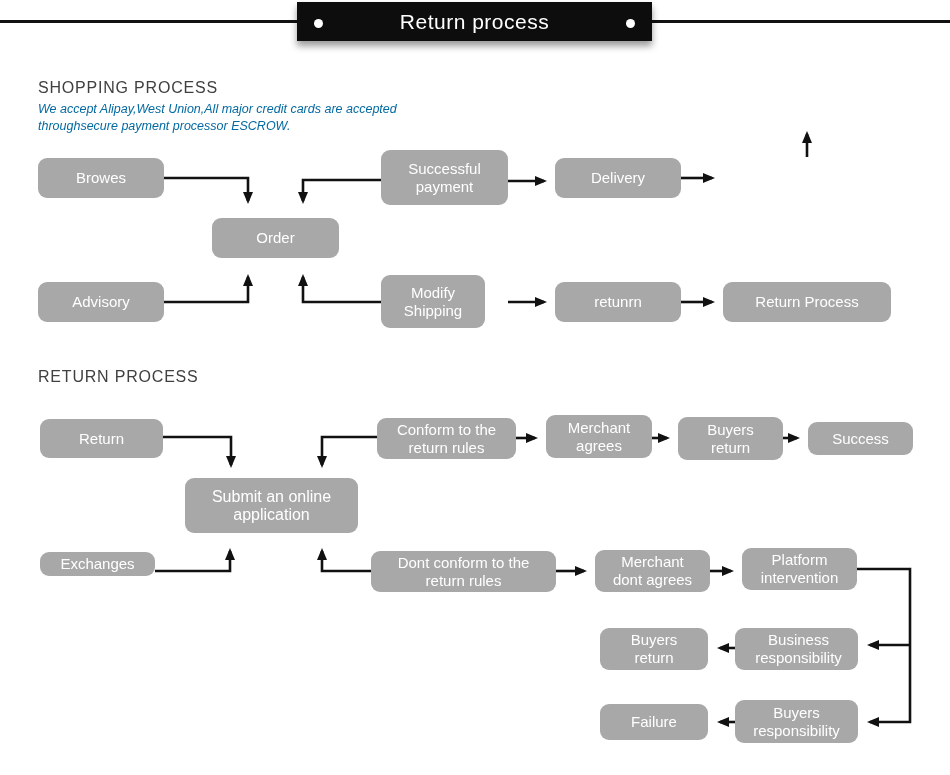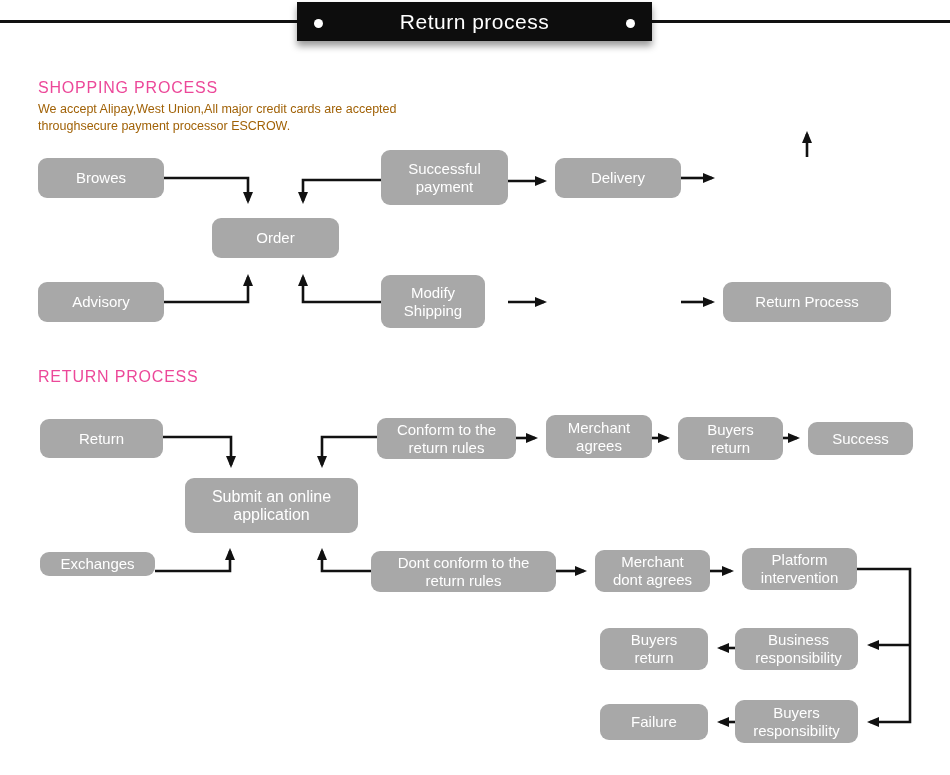--- a/index.html
+++ b/index.html
@@ -12,22 +12,22 @@
   .banner{
     position:absolute;left:297px;top:2px;width:355px;height:39px;
     background:#0d0d0d;display:flex;align-items:center;justify-content:center;
     box-shadow:0 5px 7px rgba(0,0,0,0.40);
   }
   .banner-title{color:#ffffff;font-size:21px;letter-spacing:0.5px;}
   .banner-dot{position:absolute;top:17px;width:9px;height:9px;border-radius:50%;background:#ffffff;}
   .banner-dot.left{left:17px;}
   .banner-dot.right{right:17px;}
   
-  .section-heading{position:absolute;color:#ec4899;font-size:16px;letter-spacing:0.8px;}
-  .section-sub{position:absolute;color:#a16207;font-size:12.5px;line-height:17px;white-space:pre-line;}
+  .section-heading{position:absolute;color:#404040;font-size:16px;letter-spacing:0.8px;}
+  .section-sub{position:absolute;color:#0369a1;font-size:12.5px;line-height:17px;white-space:pre-line;font-style:italic;}
   
   .node{
     position:absolute;background:#a8a8a8;color:#ffffff;border-radius:9px;
     display:flex;align-items:center;justify-content:center;text-align:center;
     font-size:15px;line-height:18px;white-space:pre-line;padding:0 4px;box-sizing:border-box;
   }
   .node.accent{background:#87122e;font-size:17px;}
   svg.arrows{position:absolute;left:0;top:0;pointer-events:none;}
 </style>
 </head>
@@ -84,20 +84,21 @@
   </svg>
 
   <div class="node" style="left:38px;top:158px;width:126px;height:40px;">Browes</div>
   <div class="node" style="left:381px;top:150px;width:127px;height:55px;">Successful
 payment</div>
   <div class="node" style="left:555px;top:158px;width:126px;height:40px;">Delivery</div>
   <div class="node" style="left:212px;top:218px;width:127px;height:40px;">Order</div>
   <div class="node" style="left:38px;top:282px;width:126px;height:40px;">Advisory</div>
   <div class="node" style="left:381px;top:275px;width:104px;height:53px;">Modify
 Shipping</div>
+  <div class="node" style="left:555px;top:282px;width:126px;height:40px;">retunrn</div>
   <div class="node" style="left:723px;top:282px;width:168px;height:40px;">Return Process</div>
 
   <div class="node" style="left:40px;top:419px;width:123px;height:39px;">Return</div>
   <div class="node" style="left:377px;top:418px;width:139px;height:41px;">Conform to the
 return rules</div>
   <div class="node" style="left:546px;top:415px;width:106px;height:43px;">Merchant
 agrees</div>
   <div class="node" style="left:678px;top:417px;width:105px;height:43px;">Buyers
 return</div>
   <div class="node" style="left:808px;top:422px;width:105px;height:33px;">Success</div>

